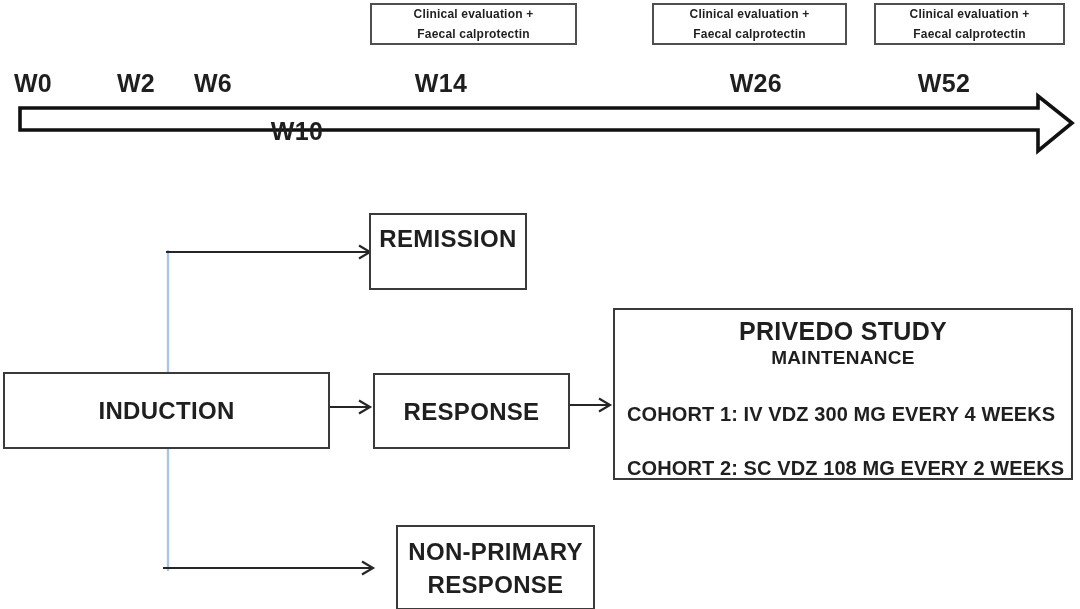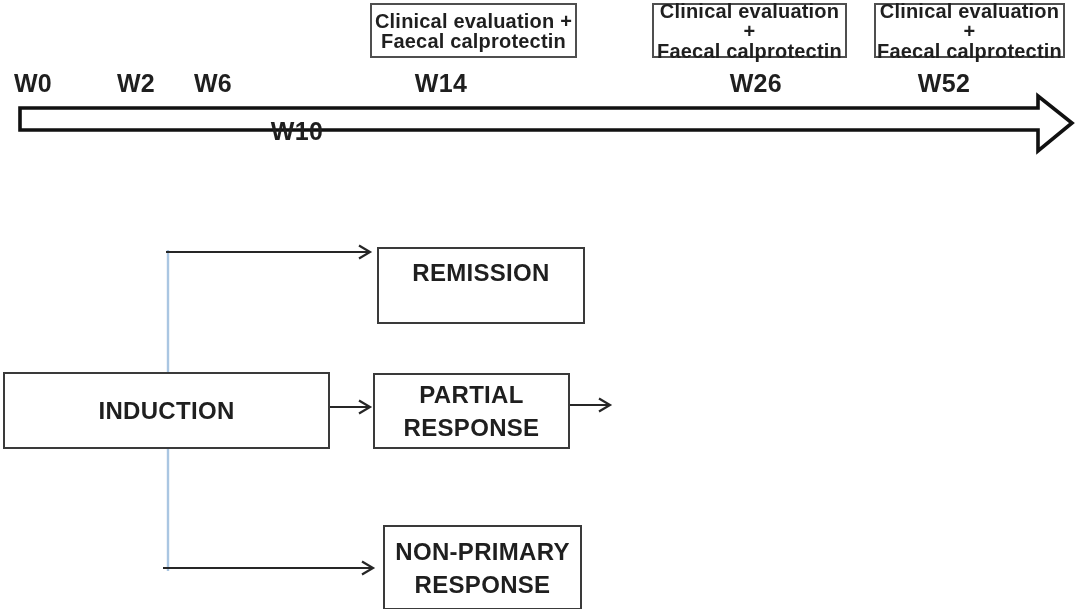--- a/index.html
+++ b/index.html
@@ -17,29 +17,29 @@
     background:#ffffff;
     border:2px solid #3a3a3a;
     box-sizing:border-box;
     z-index:2;
     display:flex;flex-direction:column;align-items:center;justify-content:center;
     text-align:center;
     font-weight:bold;
   }
   .checkpoint{
     position:absolute;
-    top:3px;height:55px;
+    top:3px;height:42px;
     background:#ffffff;
     border:2px solid #4f4f4f;
     box-sizing:border-box;
     z-index:2;
     display:flex;flex-direction:column;align-items:center;justify-content:center;
     text-align:center;
     font-weight:bold;
-    font-size:20px;
+    font-size:12px;
     line-height:20px;
     letter-spacing:0.2px;
   }
   .week-label{
     position:absolute;
     top:69px;width:90px;
     text-align:center;
     font-weight:bold;
     font-size:25px;
     letter-spacing:0.3px;
@@ -102,28 +102,33 @@
   <div class="week-label" style="left:168px;text-align:center;">W6</div>
   <div class="week-label" style="left:252px;margin-top:48px;">W10</div>
   <div class="week-label" style="left:396px;">W14</div>
   <div class="week-label" style="left:692px;text-align:right;">W26</div>
   <div class="week-label" style="left:899px;">W52</div>
 
   <div class="box big-line" style="left:3px;top:372px;width:327px;height:77px;">
     <span>INDUCTION</span>
   </div>
 
-  <div class="box big-line remission-box" style="left:377px;top:213px;width:208px;height:77px;margin-top:34px;">
+  <div class="box big-line remission-box" style="left:369px;top:213px;width:158px;height:77px;">
     <span>REMISSION</span>
   </div>
 
   <div class="box big-line" style="left:373px;top:373px;width:197px;height:76px;">
-    <span>PARTIAL</span>
     <span>RESPONSE</span>
   </div>
 
-  <div class="box big-line" style="left:383px;top:525px;width:199px;height:85px;">
+  <div class="box big-line" style="left:396px;top:525px;width:199px;height:85px;">
     <span>NON-PRIMARY</span>
     <span>RESPONSE</span>
   </div>
 
+  <div class="box privedo-box" style="left:613px;top:308px;width:460px;height:172px;">
+    <div class="privedo-title">PRIVEDO STUDY</div>
+    <div class="privedo-subtitle">MAINTENANCE</div>
+    <div class="cohort-line cohort-1">COHORT 1: IV VDZ 300 MG EVERY 4 WEEKS</div>
+    <div class="cohort-line cohort-2">COHORT 2: SC VDZ 108 MG EVERY 2 WEEKS</div>
+  </div>
 
 </div>
 
 </body></html>

